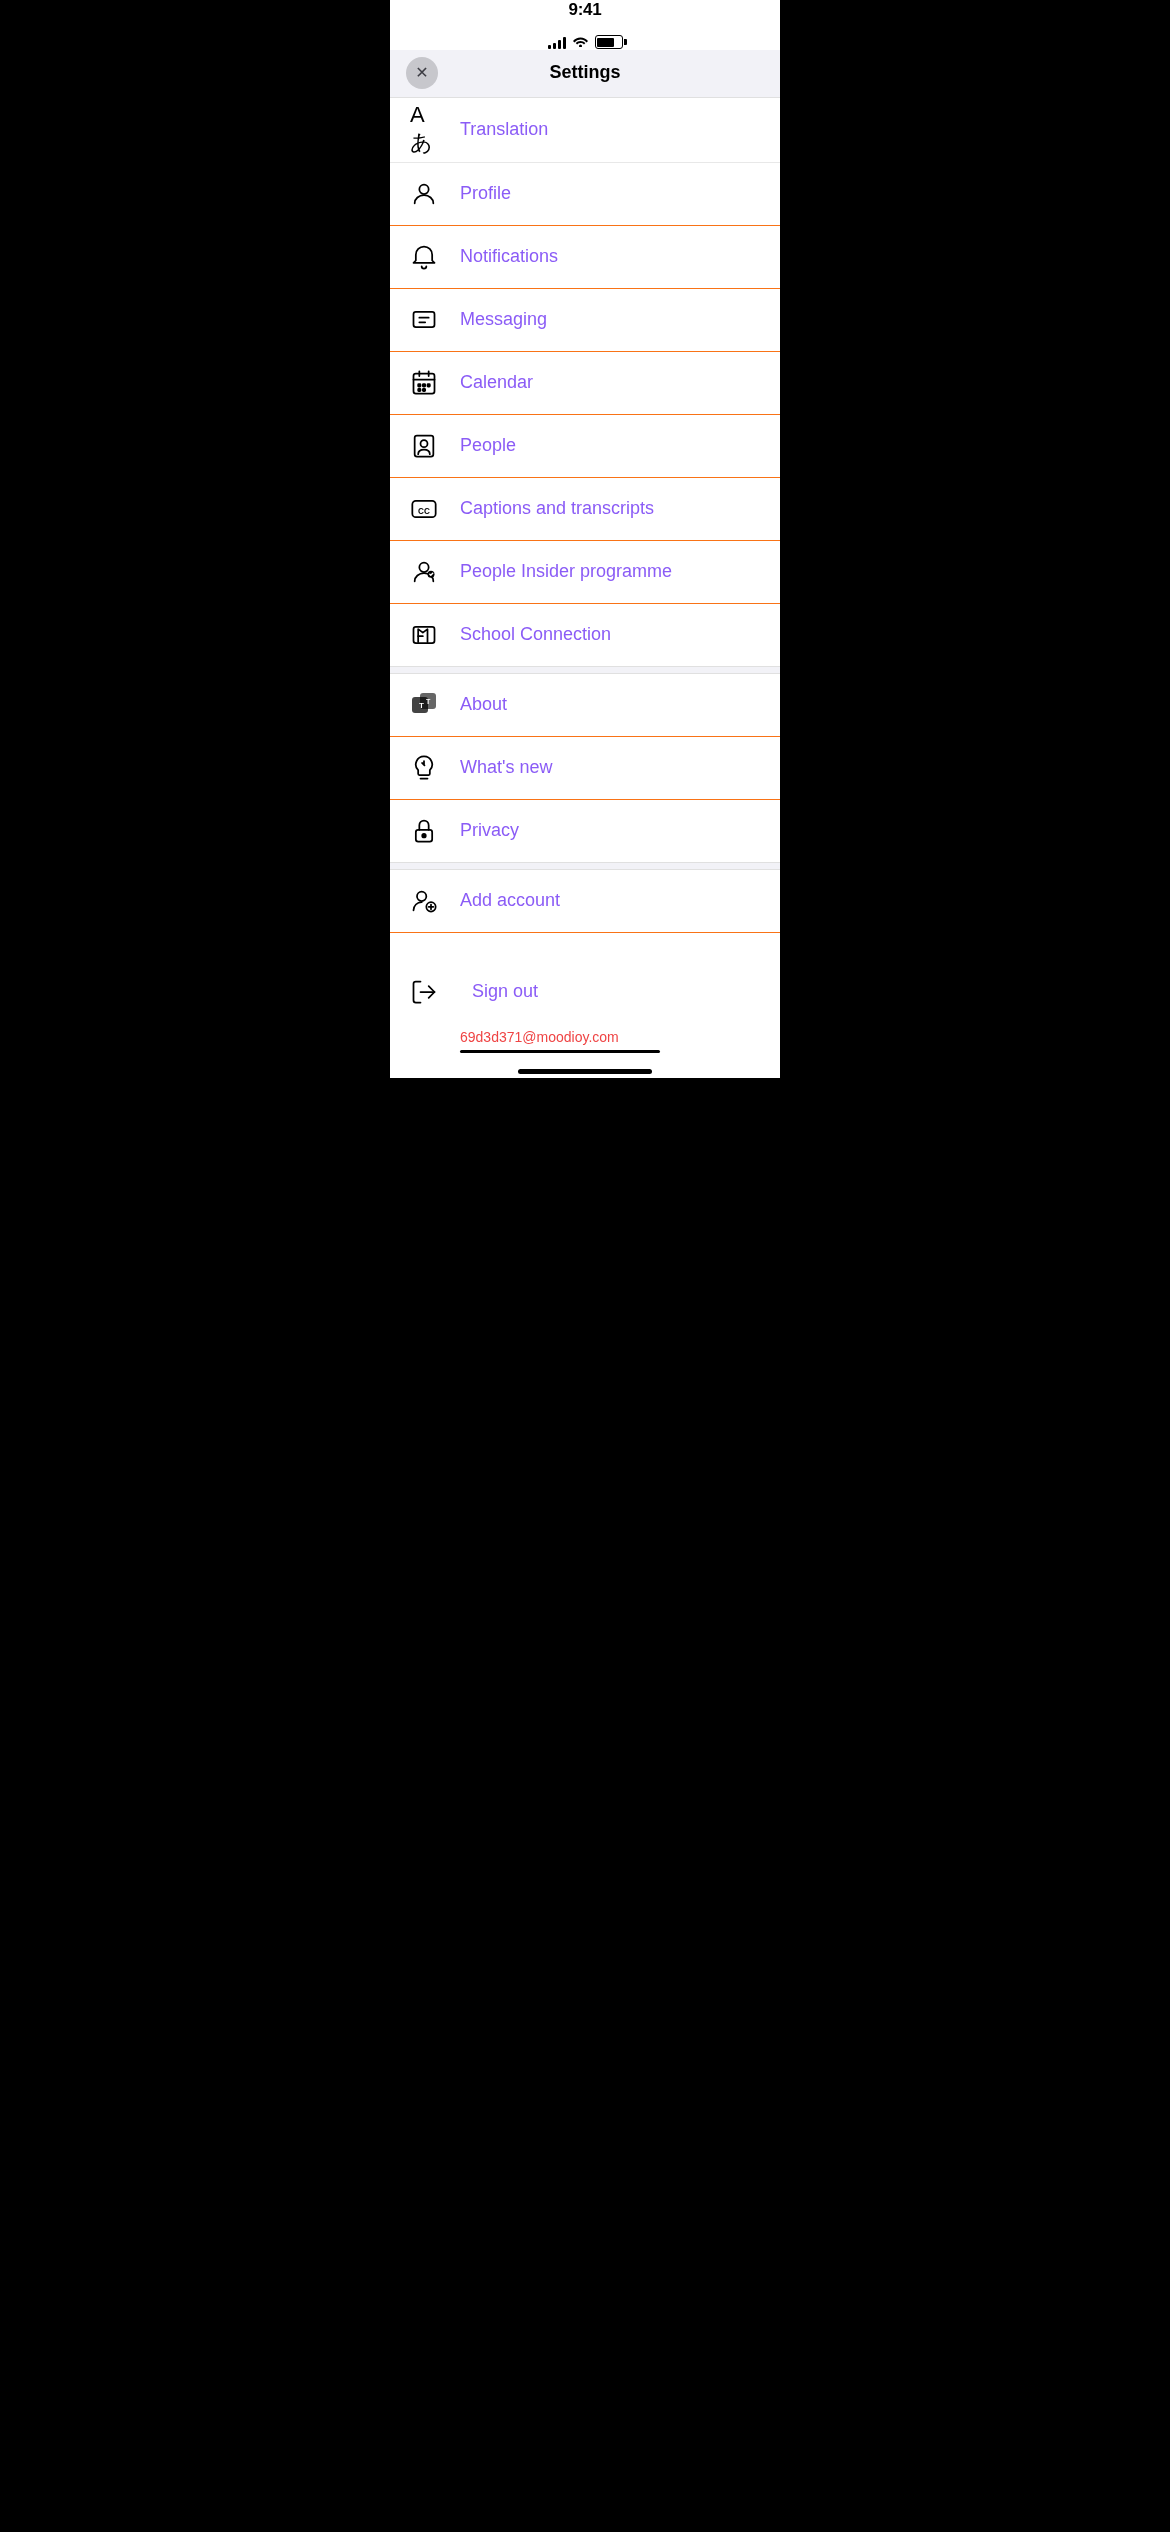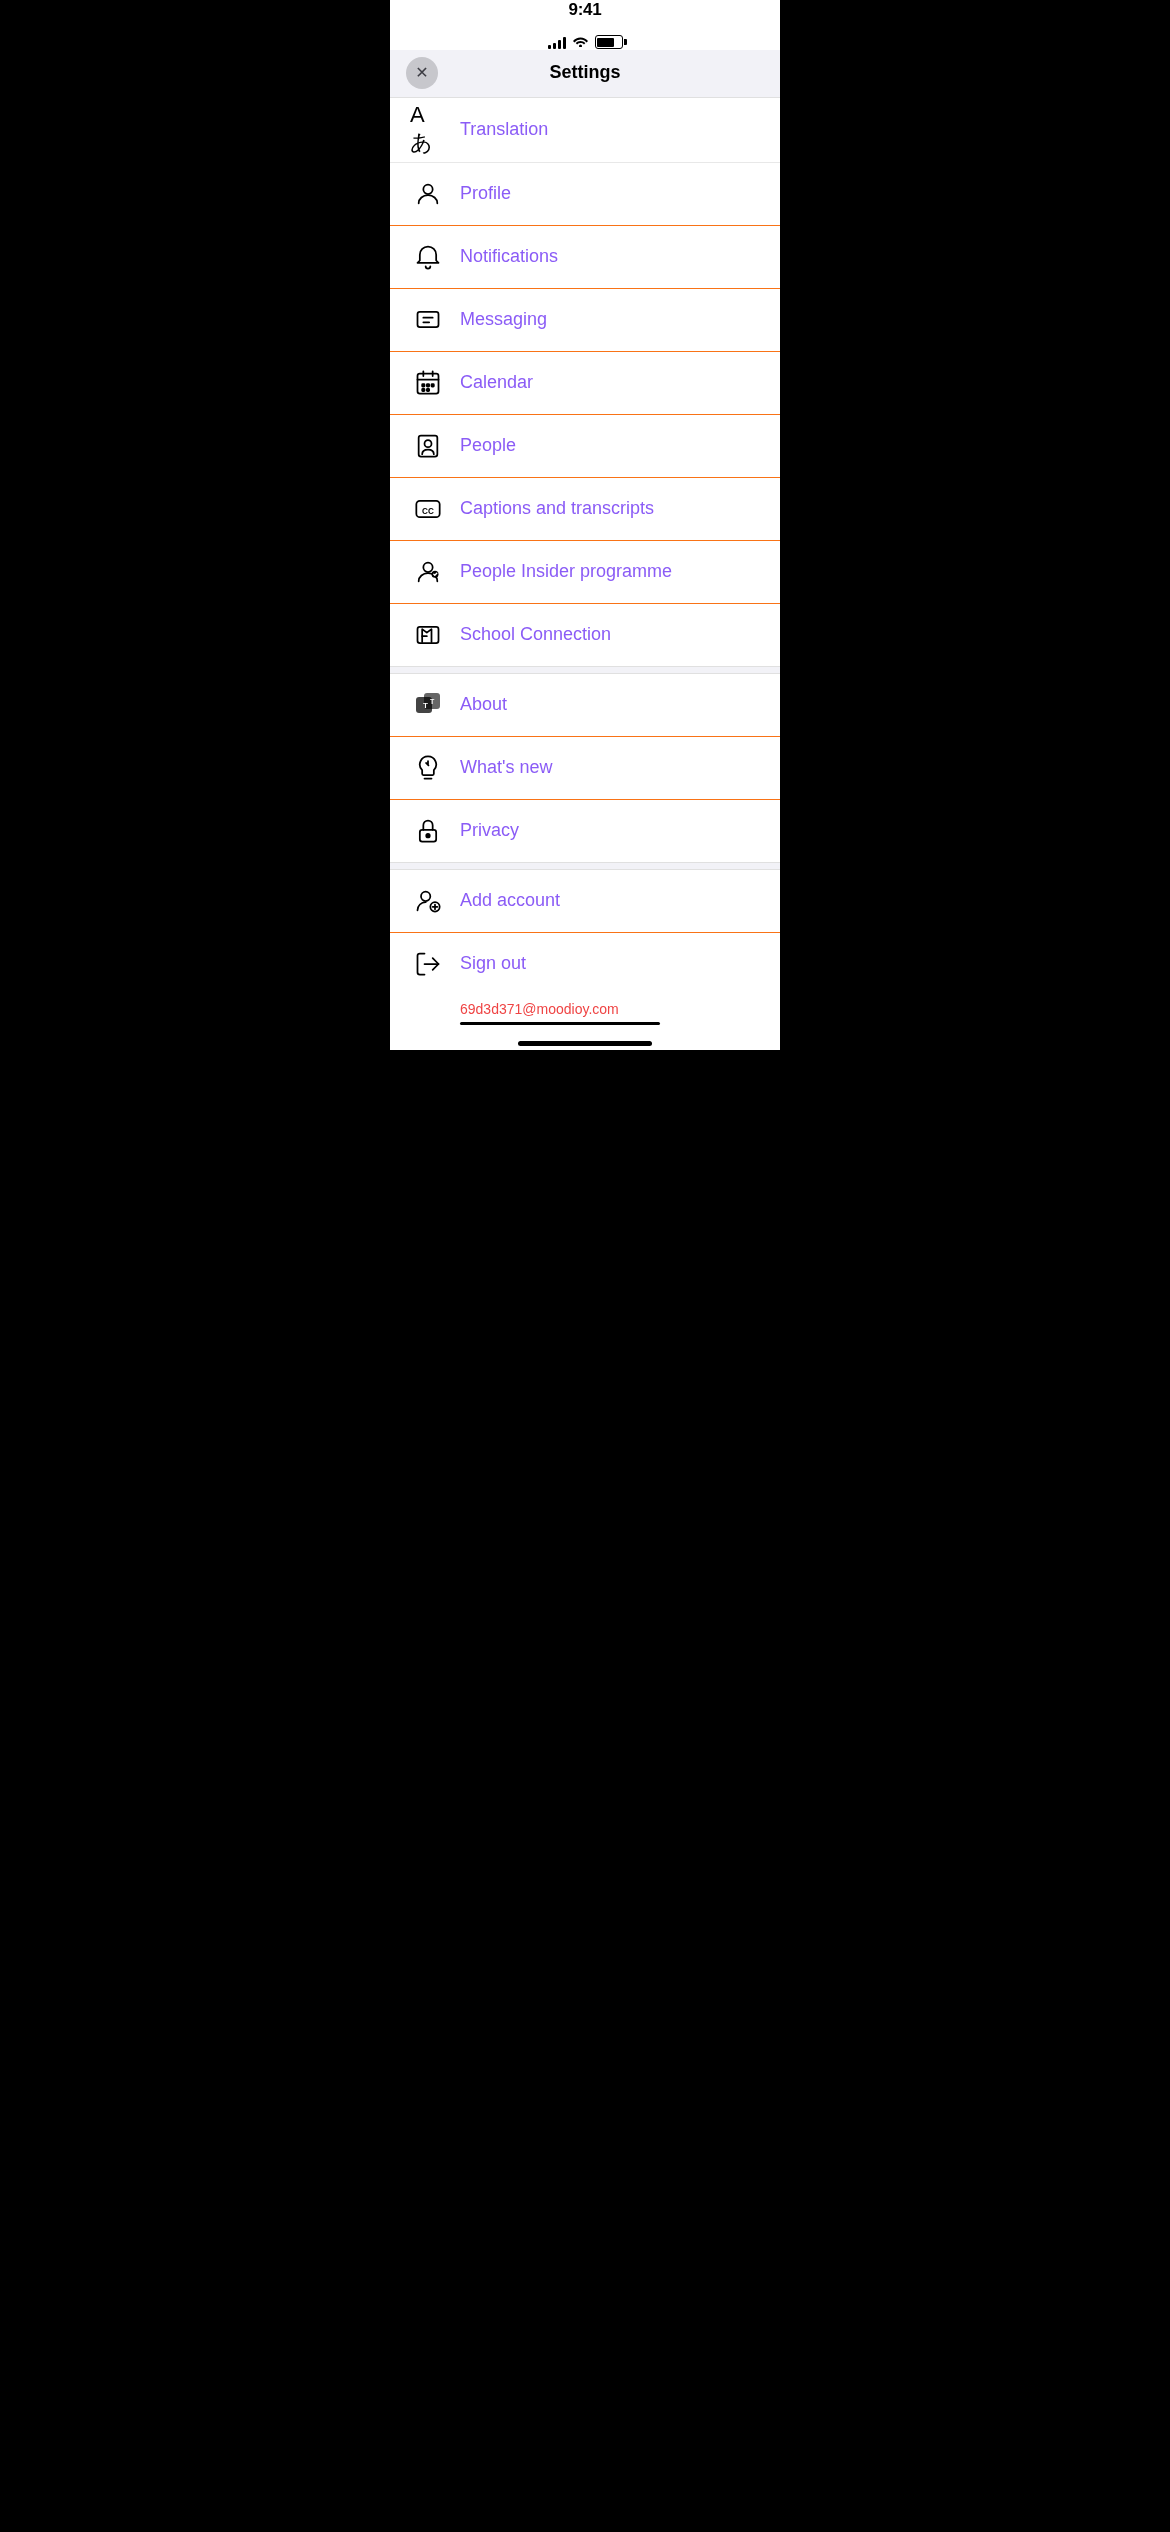--- a/index.html
+++ b/index.html
@@ -165,21 +165,21 @@
       padding: 15px 20px;
       border-bottom: 1px solid #f97316;
       cursor: pointer;
     }
 
     .menu-icon {
       width: 32px;
       height: 32px;
       display: flex;
       align-items: center;
-      justify-content: flex-end;
+      justify-content: flex-start;
       flex-shrink: 0;
     }
 
     .menu-icon svg {
       width: 28px;
       height: 28px;
     }
 
     .menu-label {
       font-size: 18px;
@@ -409,21 +409,21 @@
           <circle cx="10" cy="8" r="4"></circle>
           <path d="M3 20c0-4 3.1-7 7-7" stroke-linecap="round"></path>
           <circle cx="18" cy="17" r="4" fill="none" stroke="#000"></circle>
           <path d="M18 15v4M16 17h4" stroke-linecap="round"></path>
         </svg>
       </div>
       <span class="menu-label">Add account</span>
     </div>
 
     <div class="menu-item" style="flex-direction:column; align-items:flex-start; border-bottom:none; padding-bottom:8px;">
-      <div style="display:flex; align-items:center; gap:18px; width:100%;">
+      <div style="display:flex; align-items:center; gap:30px; width:100%;margin-top:28px;">
         <div class="menu-icon">
           <svg viewBox="0 0 24 24" fill="none" stroke="#000" stroke-width="1.5">
             <path d="M9 21H5a2 2 0 0 1-2-2V5a2 2 0 0 1 2-2h4" stroke-linecap="round"></path>
             <polyline points="16 17 21 12 16 7" stroke-linecap="round" stroke-linejoin="round"></polyline>
             <line x1="21" y1="12" x2="9" y2="12" stroke-linecap="round"></line>
           </svg>
         </div>
         <span class="menu-label">Sign out</span>
       </div>
       <div style="padding-left:50px; margin-top:2px;">

